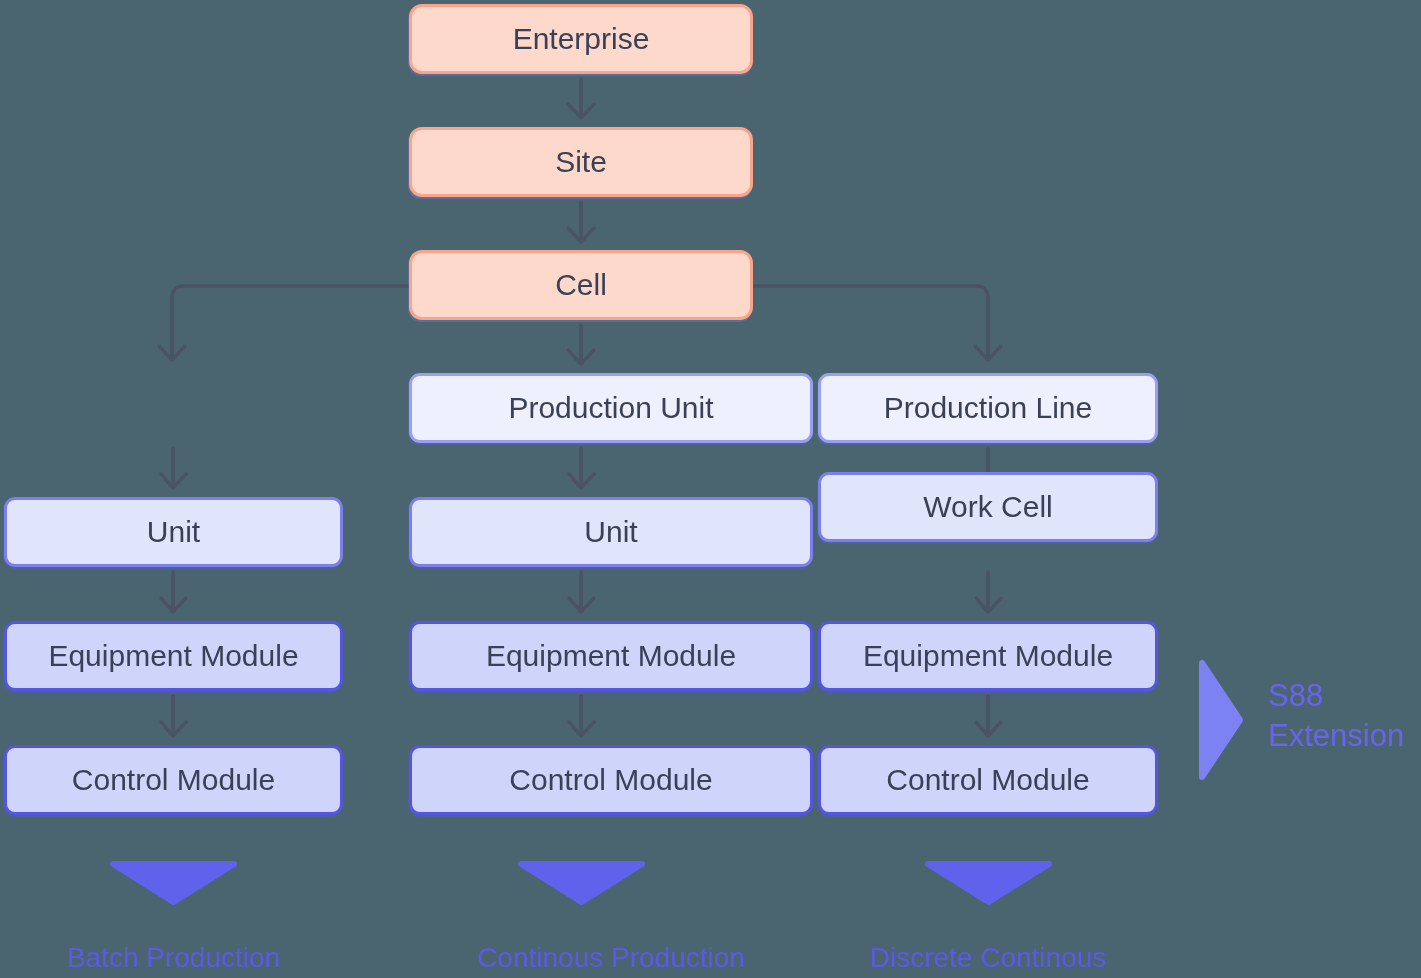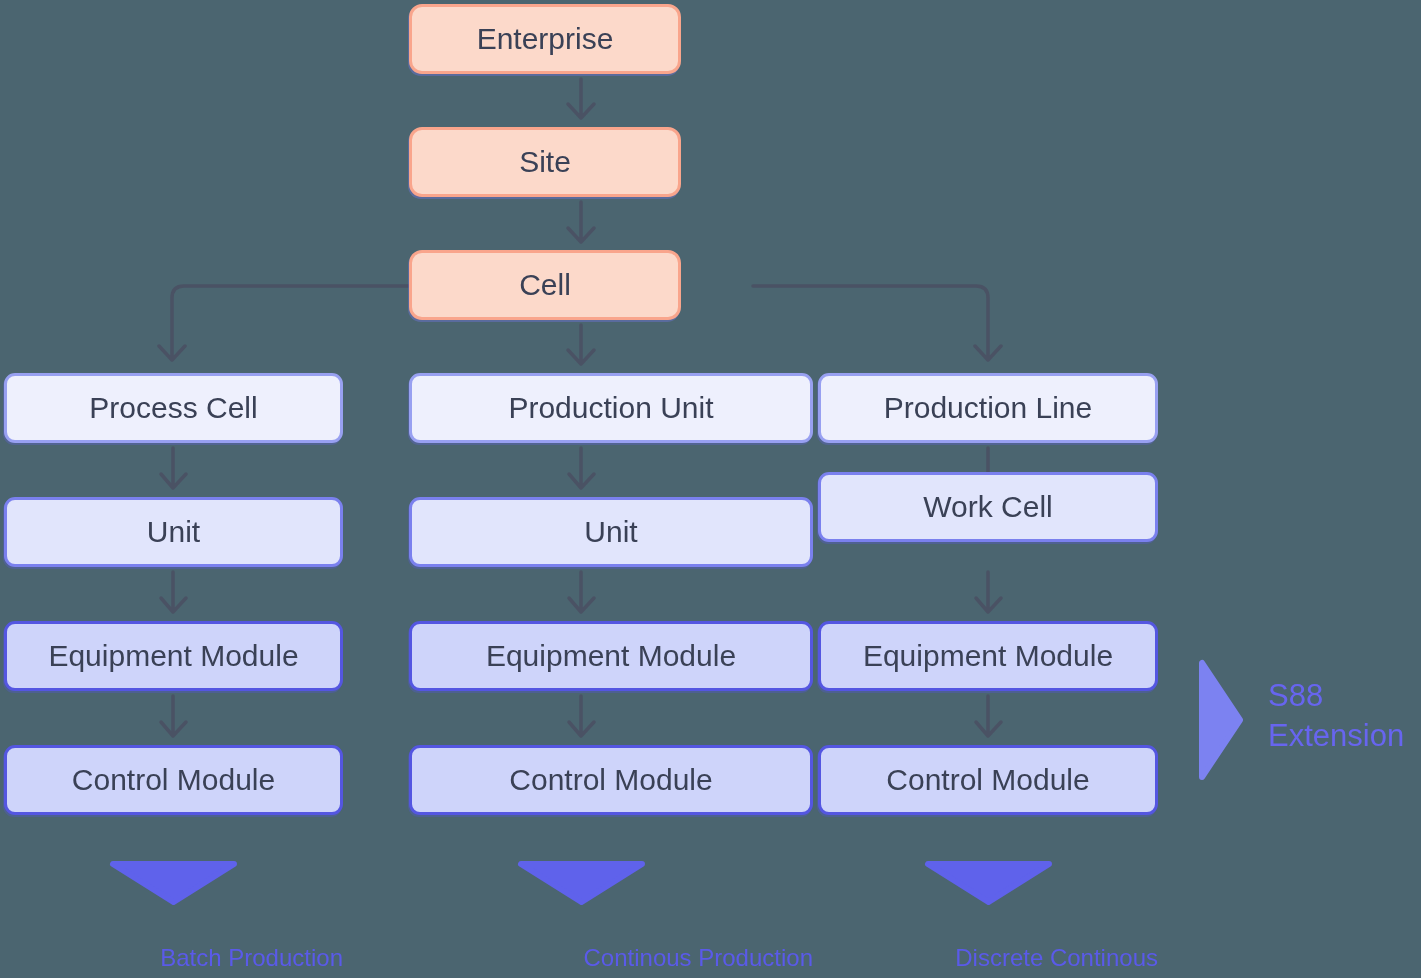--- a/index.html
+++ b/index.html
@@ -42,32 +42,32 @@
     background: #E1E5FC;
     border: 3px solid #7A80EE;
     box-shadow: -1px 2px 0 rgba(90,90,226,0.30);
   }
   .box.lv3 {
     background: #CED4FA;
     border: 3px solid #5456E1;
     box-shadow: -1px 2px 0 rgba(84,86,225,0.30);
     text-align: center;
   }
-  .chain { left: 409px; width: 272px; }
+  .chain { left: 409px; width: 344px; }
   .col1 { left: 4px;   width: 339px; }
   .col2 { left: 409px; width: 404px; }
   .col3 { left: 818px; width: 340px; }
 
   .footer-label {
     position: absolute;
     top: 937px;
     height: 41px;
     line-height: 41px;
-    text-align: right;
-    font-size: 24px;
+    text-align: center;
+    font-size: 28px;
     font-weight: 500;
     color: #5A5AE9;
   }
   .s88-note {
     position: absolute;
     left: 1268px;
     top: 676px;
     font-size: 31px;
     line-height: 40px;
     font-weight: 500;
@@ -112,21 +112,20 @@
       <path d="M928 864 L1049 864 L988.5 902 Z"></path>
     </g>
 
     <path fill="#7C82F1" stroke="#7C82F1" stroke-width="6" stroke-linejoin="round" d="M1202 663 L1202 777 L1240 720 Z"></path>
   </svg>
 
   <div class="box peach chain" style="top:4px">Enterprise</div>
   <div class="box peach chain" style="top:127px">Site</div>
   <div class="box peach chain" style="top:250px">Cell</div>
 
-  <div class="box lv1 col1" style="top:373px">Process Cell</div>
   <div class="box lv2 col1" style="top:497px">Unit</div>
   <div class="box lv3 col1" style="top:621px">Equipment Module</div>
   <div class="box lv3 col1" style="top:745px">Control Module</div>
 
   <div class="box lv1 col2" style="top:373px">Production Unit</div>
   <div class="box lv2 col2" style="top:497px">Unit</div>
   <div class="box lv3 col2" style="top:621px">Equipment Module</div>
   <div class="box lv3 col2" style="top:745px">Control Module</div>
 
   <div class="box lv1 col3" style="top:373px">Production Line</div>

